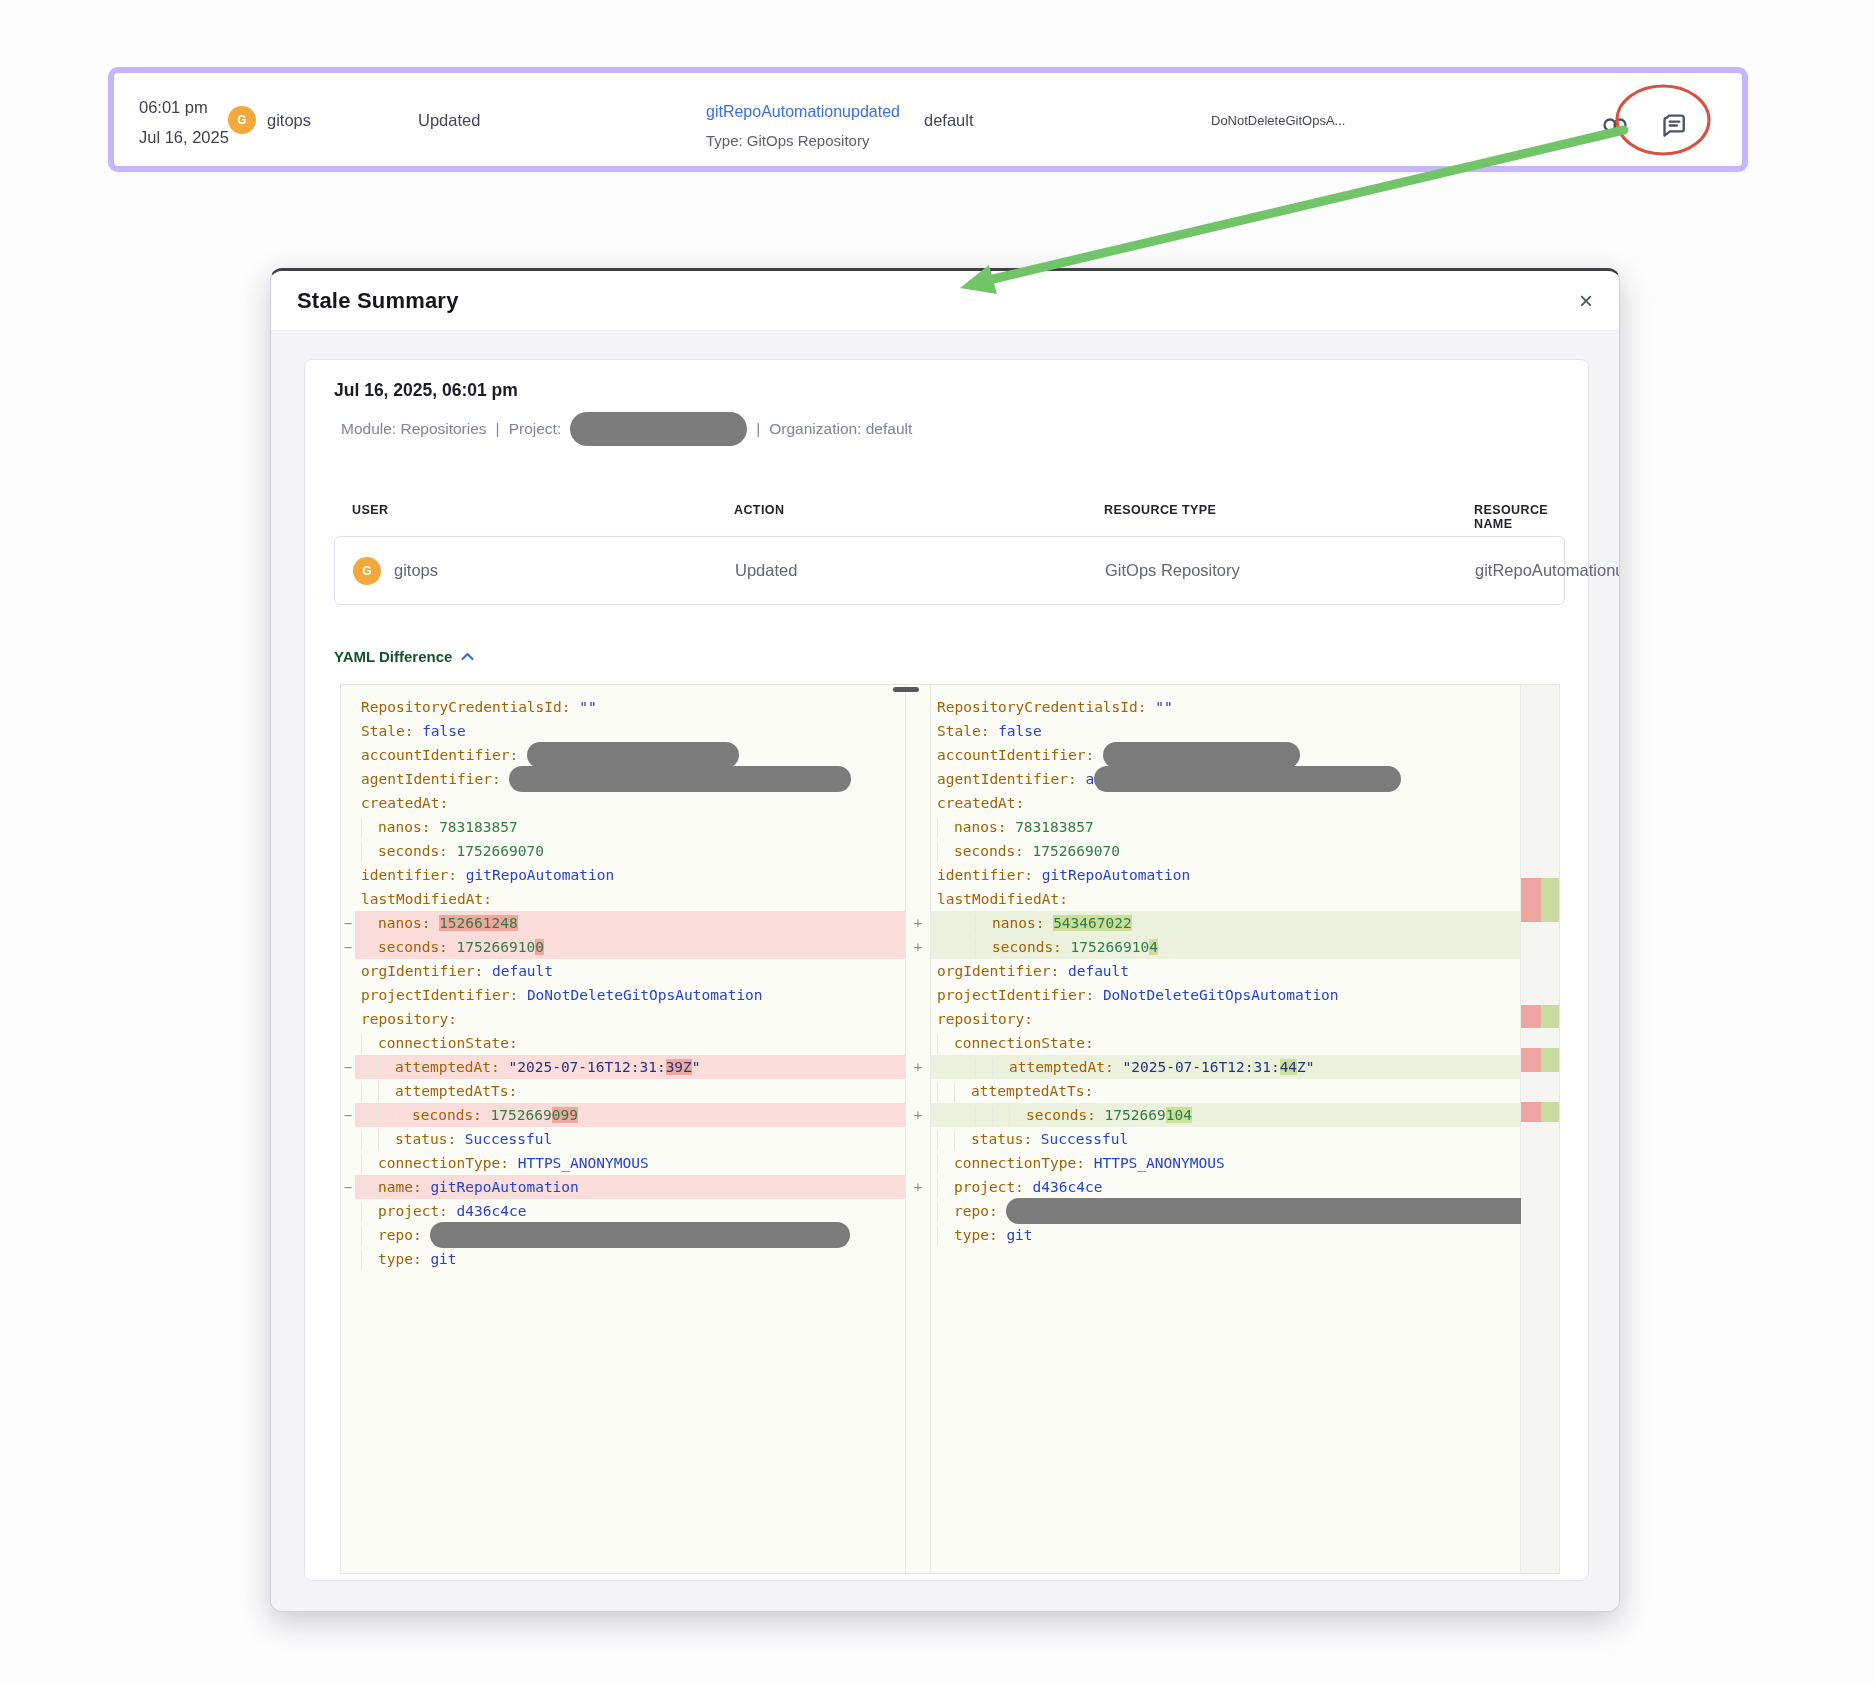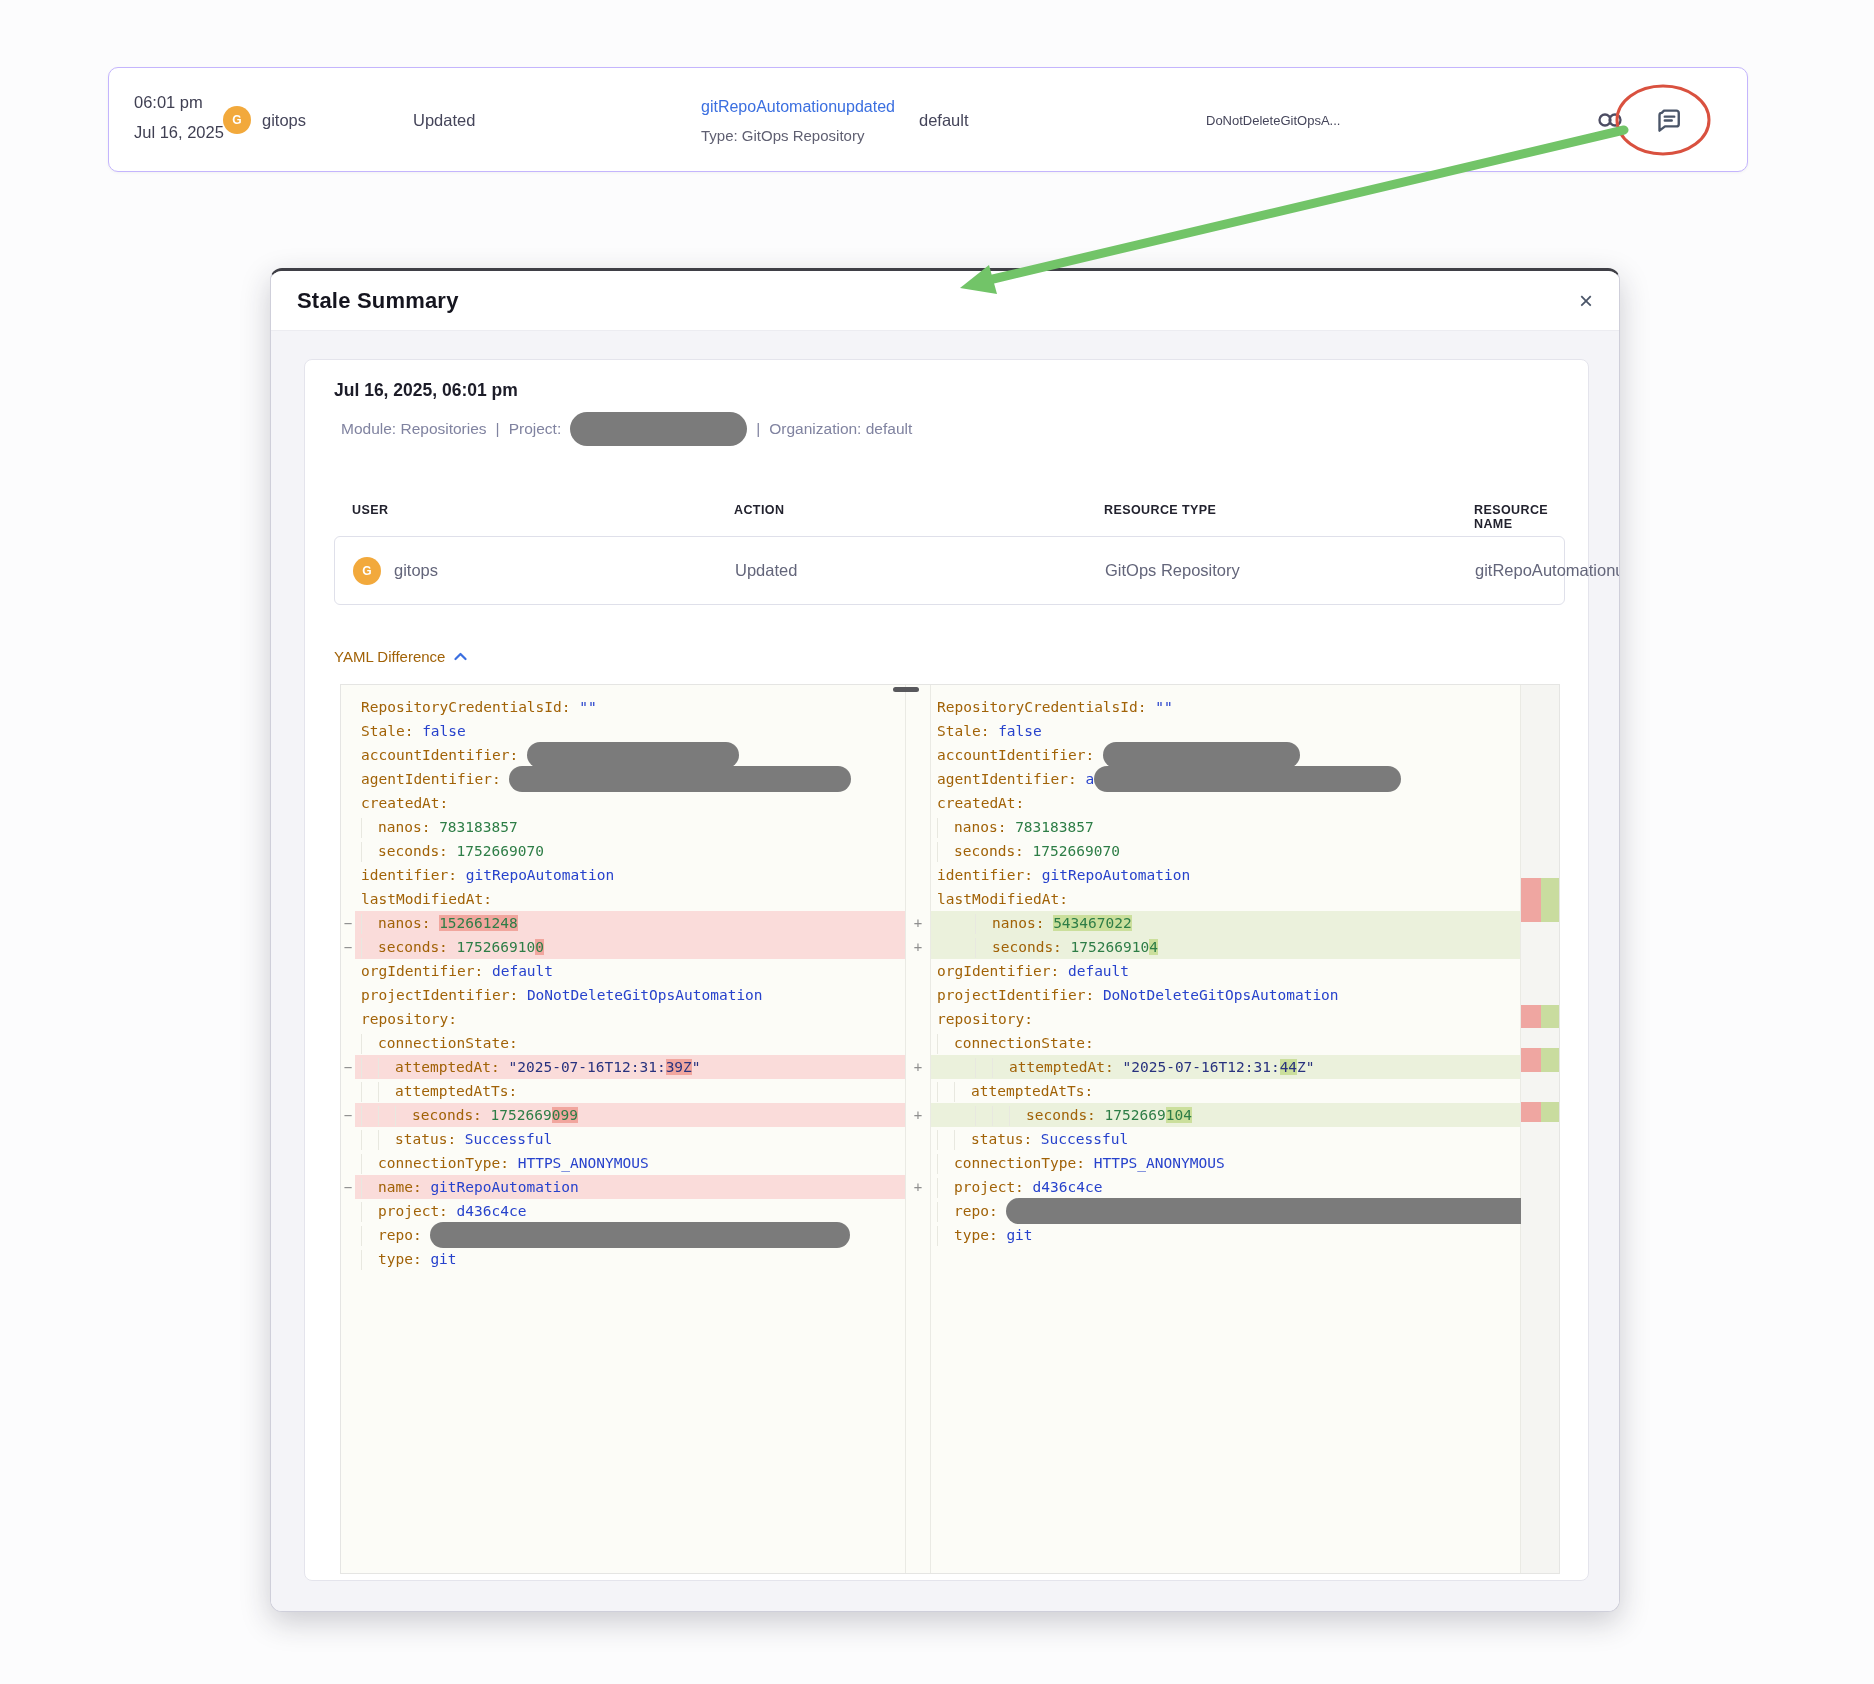--- a/index.html
+++ b/index.html
@@ -4,21 +4,21 @@
 <style>
   * { margin:0; padding:0; box-sizing:border-box; }
   html,body { width:1874px; height:1684px; }
   body {
     font-family:"Liberation Sans","DejaVu Sans",sans-serif;
     background:#fcfcfd; position:relative; overflow:hidden; color:#45455a;
   }
   
   .log-card {
     position:absolute; left:108px; top:67px; width:1640px; height:105px;
-    background:#ffffff; border:1px solid #c4b5fd; border-radius:10px;
+    background:#ffffff; border:6px solid #c4b5fd; border-radius:10px;
     box-shadow:0 1px 3px rgba(40,40,60,.05);
   }
   .log-card .abs { position:absolute; }
   .vcenter { top:50%; transform:translateY(-50%); }
   .log-time { left:25px; top:19px; font-size:16.5px; color:#3f3f52; line-height:30px; }
   .avatar {
     width:28px; height:28px; border-radius:50%; background:#f2a93c; color:#fff;
     font-size:12px; font-weight:bold; display:flex; align-items:center; justify-content:center;
   }
   .log-avatar { left:114px; }
@@ -59,21 +59,21 @@
               display:grid; grid-template-columns:382px 370px 370px auto;
               font-size:12.5px; font-weight:bold; letter-spacing:.4px; color:#22222e; }
   .tbl-row {
     position:absolute; left:29px; top:176px; width:1231px; height:69px;
     border:1px solid #dfe0ea; border-radius:6px; background:#fff;
     display:grid; grid-template-columns:382px 370px 370px auto; align-items:center;
     padding-left:18px; font-size:16.5px; color:#63657a;
   }
   .cell-user { display:flex; align-items:center; gap:13px; }
   .yaml-head { position:absolute; left:29px; top:288px; display:flex; align-items:center; gap:9px;
-               font-size:15px; font-weight:normal; color:#a16207; cursor:pointer; }
+               font-size:15px; font-weight:bold; color:#14532d; cursor:pointer; }
   
   .diff {
     position:absolute; left:35px; top:324px; width:1220px; height:890px;
     border:1px solid #e5e5e3; background:#fcfcf7; display:flex; overflow:hidden;
   }
   .gcol { width:14px; padding-top:10px; }
   .lpane { width:550px; padding-top:10px; }
   .mid  { width:26px; padding-top:10px; border-left:1px solid #eaeae4; border-right:1px solid #eaeae4; }
   .rpane { width:590px; padding-top:10px; border-right:1px solid #eaeae4; }
   .mmap { width:38px; background:#f5f5f2; position:relative; }

